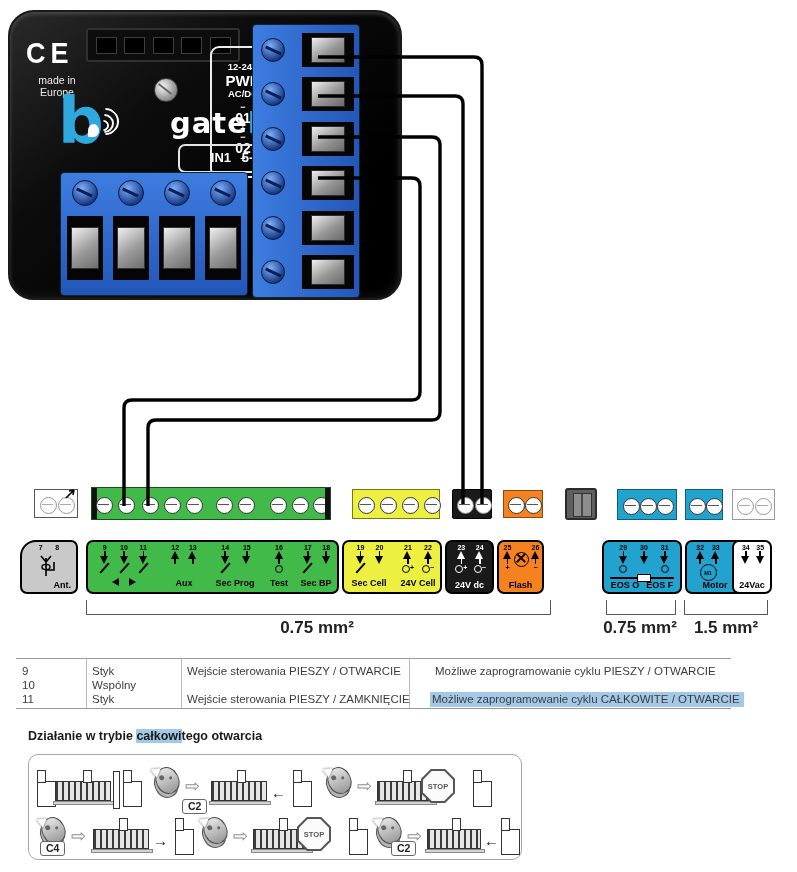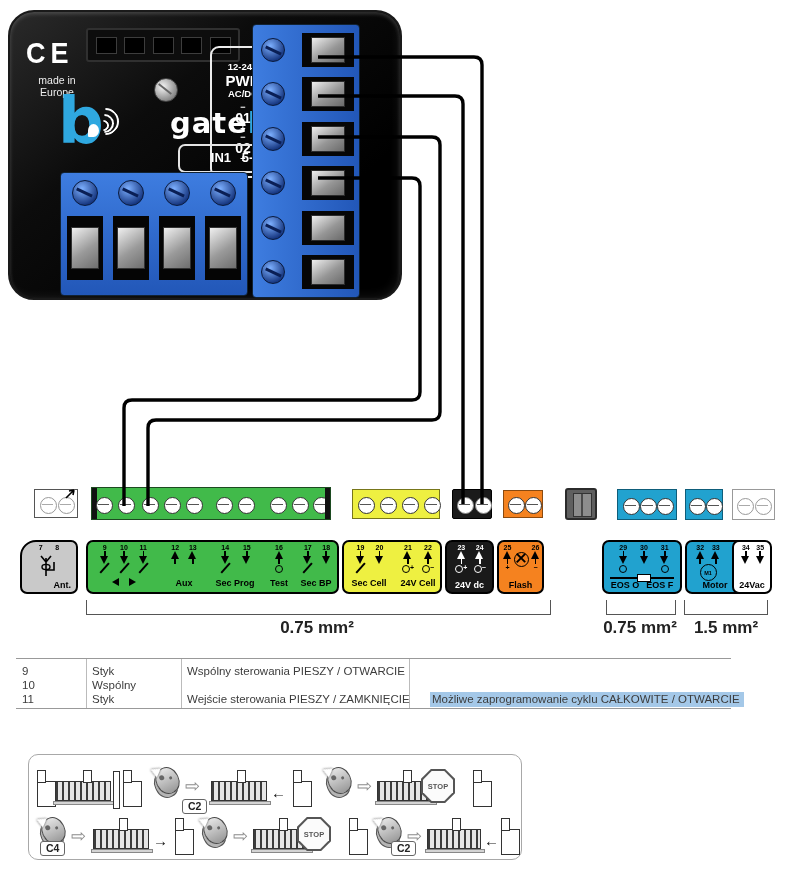--- a/index.html
+++ b/index.html
@@ -564,25 +564,29 @@
   <div class="tbl">
     <i class="tv" style="left:70px"></i>
     <i class="tv" style="left:165px"></i>
     <i class="tv" style="left:393px"></i>
     <span class="tcell" style="left:6px;top:6px">9</span>
     <span class="tcell" style="left:6px;top:20px">10</span>
     <span class="tcell" style="left:6px;top:34px">11</span>
     <span class="tcell" style="left:76px;top:6px">Styk</span>
     <span class="tcell" style="left:76px;top:20px">Wspólny</span>
     <span class="tcell" style="left:76px;top:34px">Styk</span>
-    <span class="tcell" style="left:171px;top:6px">Wspólny sterowania PIESZY / OTWARCIE</span>
+    <span class="tcell" style="left:171px;top:6px">Wejście sterowania PIESZY / OTWARCIE</span>
     <span class="tcell" style="left:171px;top:34px">Wejście sterowania PIESZY / ZAMKNIĘCIE</span>
+    <span class="tcell" style="left:419px;top:6px">Możliwe zaprogramowanie cyklu PIESZY / OTWARCIE</span>
     <span class="tcell hl" style="left:414px;top:33px">Możliwe zaprogramowanie cyklu CAŁKOWITE / OTWARCIE</span>
   </div>
 
+  <div class="sect-title">
+    <span>Działanie w trybie </span><span class="mk">całkowi</span><span>tego otwarcia</span>
+  </div>
 
   <div class="flow">
 
     <div class="gate" style="left:8px;top:12px;width:110px;height:46px">
       <div class="post" style="left:0;top:14px"></div>
       <div class="gbase" style="left:16px;top:34px;width:62px"></div>
       <div class="panel" style="left:18px;top:14px;width:56px"></div>
       <div class="chim" style="left:46px;top:3px"></div>
       <div class="bar" style="left:76px;top:4px"></div>
       <div class="post" style="left:86px;top:14px"></div>

